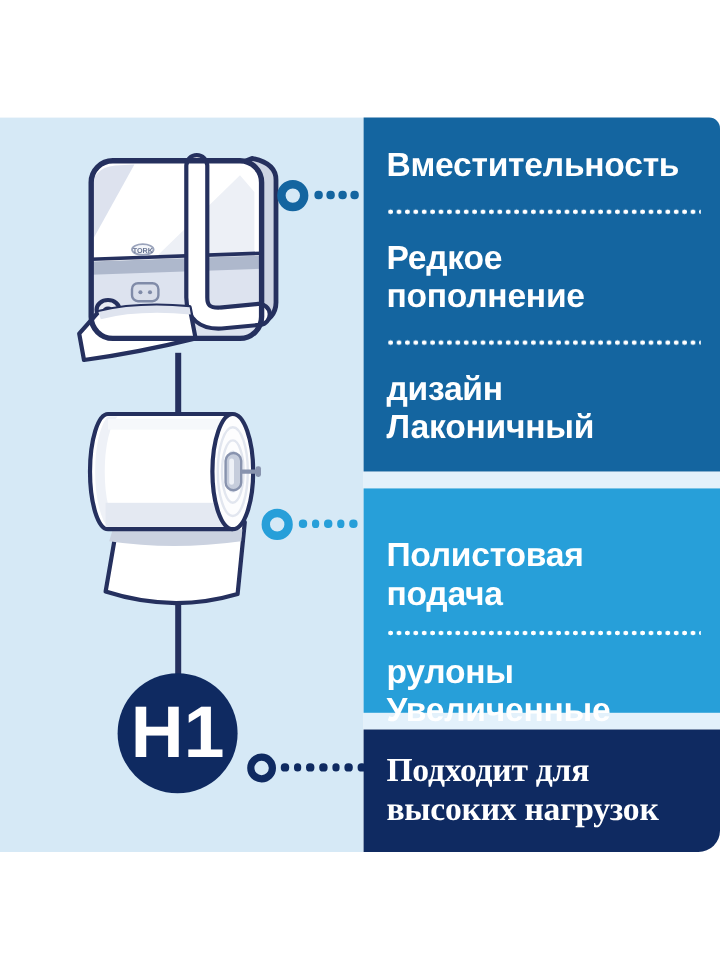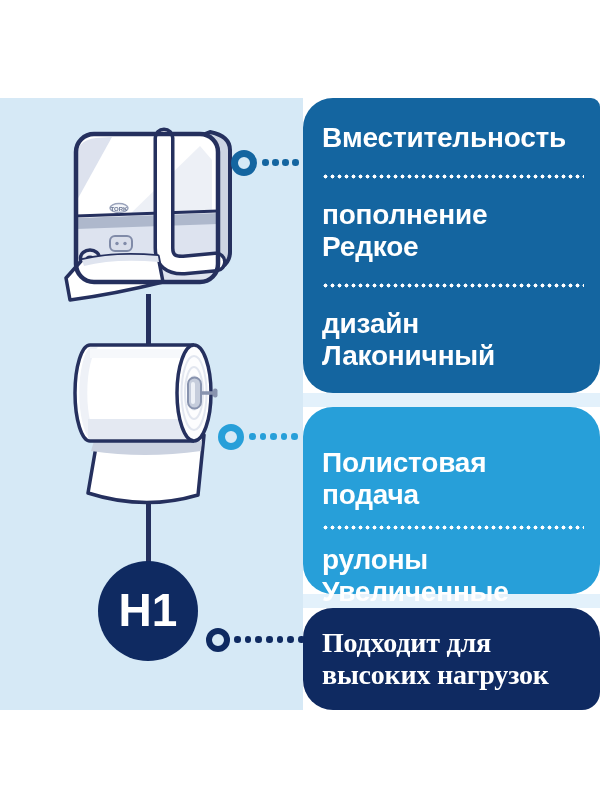--- a/index.html
+++ b/index.html
@@ -6,21 +6,21 @@
   #canvas{
     position:relative;width:605px;height:800px;background:#ffffff;overflow:hidden;
     font-family:"Liberation Sans","DejaVu Sans",sans-serif;
   }
   
   .left-bg{position:absolute;left:0;top:98px;width:303px;height:612px;background:#D6E9F6;z-index:0;}
   
   .gap-strip{position:absolute;left:303px;width:297px;height:14px;background:#E3F1FB;z-index:0;}
   .gap-1{top:393px;} .gap-2{top:594px;}
   
-  .panel{position:absolute;left:303px;width:297px;color:#fff;z-index:1;box-sizing:border-box;border-radius:30px;}
+  .panel{position:absolute;left:303px;width:297px;color:#fff;z-index:1;box-sizing:border-box;}
   .panel-1{top:98px;height:295px;background:#1465A0;border-top-right-radius:9px;padding:24px 15px 0 19px;}
   .panel-2{top:407px;height:187px;background:#279FD9;padding:40px 15px 0 19px;}
   .panel-3{top:608px;height:102px;background:#0F2A61;border-bottom-right-radius:18px;padding:19px 15px 0 19px;font-family:Liberation Serif, serif;}
   .feature{font-size:28px;font-weight:bold;line-height:32px;letter-spacing:-0.2px;}
   .dots-sep{
     height:5px;margin:20px 1px 20px 0;
     background-image:radial-gradient(circle,#fff 1.8px,rgba(255,255,255,0) 2.2px);
     background-size:7px 5px;background-repeat:repeat-x;background-position:left center;
   }
   .panel-2 .dots-sep{margin:14px 1px 14px 0;}
@@ -36,21 +36,21 @@
   .cdot{width:6.5px;height:6.5px;border-radius:50%;}
   .cdot-b1{background:#1465A0;} .cdot-b2{background:#279FD9;} .cdot-b3{background:#0F2A61;}
   
   .vline{position:absolute;left:146px;top:294px;width:5px;height:272px;background:#25305E;z-index:0;}
   
   .dispenser{position:absolute;left:60px;top:120px;width:180px;height:182px;z-index:1;}
   .roll{position:absolute;left:64px;top:341px;width:170px;height:172px;z-index:1;}
   
   .badge{
     position:absolute;left:98px;top:561px;width:100px;height:100px;border-radius:50%;
-    background:#0F2A61;color:#fff;font-size:46px;font-weight:bold;
+    background:#0F2A61;color:#fff;font-size:61px;font-weight:bold;
     display:flex;align-items:center;justify-content:center;z-index:1;padding-bottom:2px;box-sizing:border-box;
   }
 </style>
 </head>
 <body>
 
 <div id="canvas">
 
   <div class="left-bg"></div>
   <div class="gap-strip gap-1"></div>
@@ -126,22 +126,22 @@
       <div class="cdot cdot-b3"></div>
       <div class="cdot cdot-b3"></div>
   </div>
 
   <div class="panel panel-1">
     <div class="feature">
       <div>Вместительность</div>
     </div>
     <div class="dots-sep"></div>
     <div class="feature">
+      <div>Редкое</div>
       <div>пополнение</div>
-      <div>Редкое</div>
     </div>
     <div class="dots-sep"></div>
     <div class="feature">
       <div>дизайн</div>
       <div>Лаконичный</div>
     </div>
   </div>
 
   <div class="panel panel-2">
     <div class="feature">

